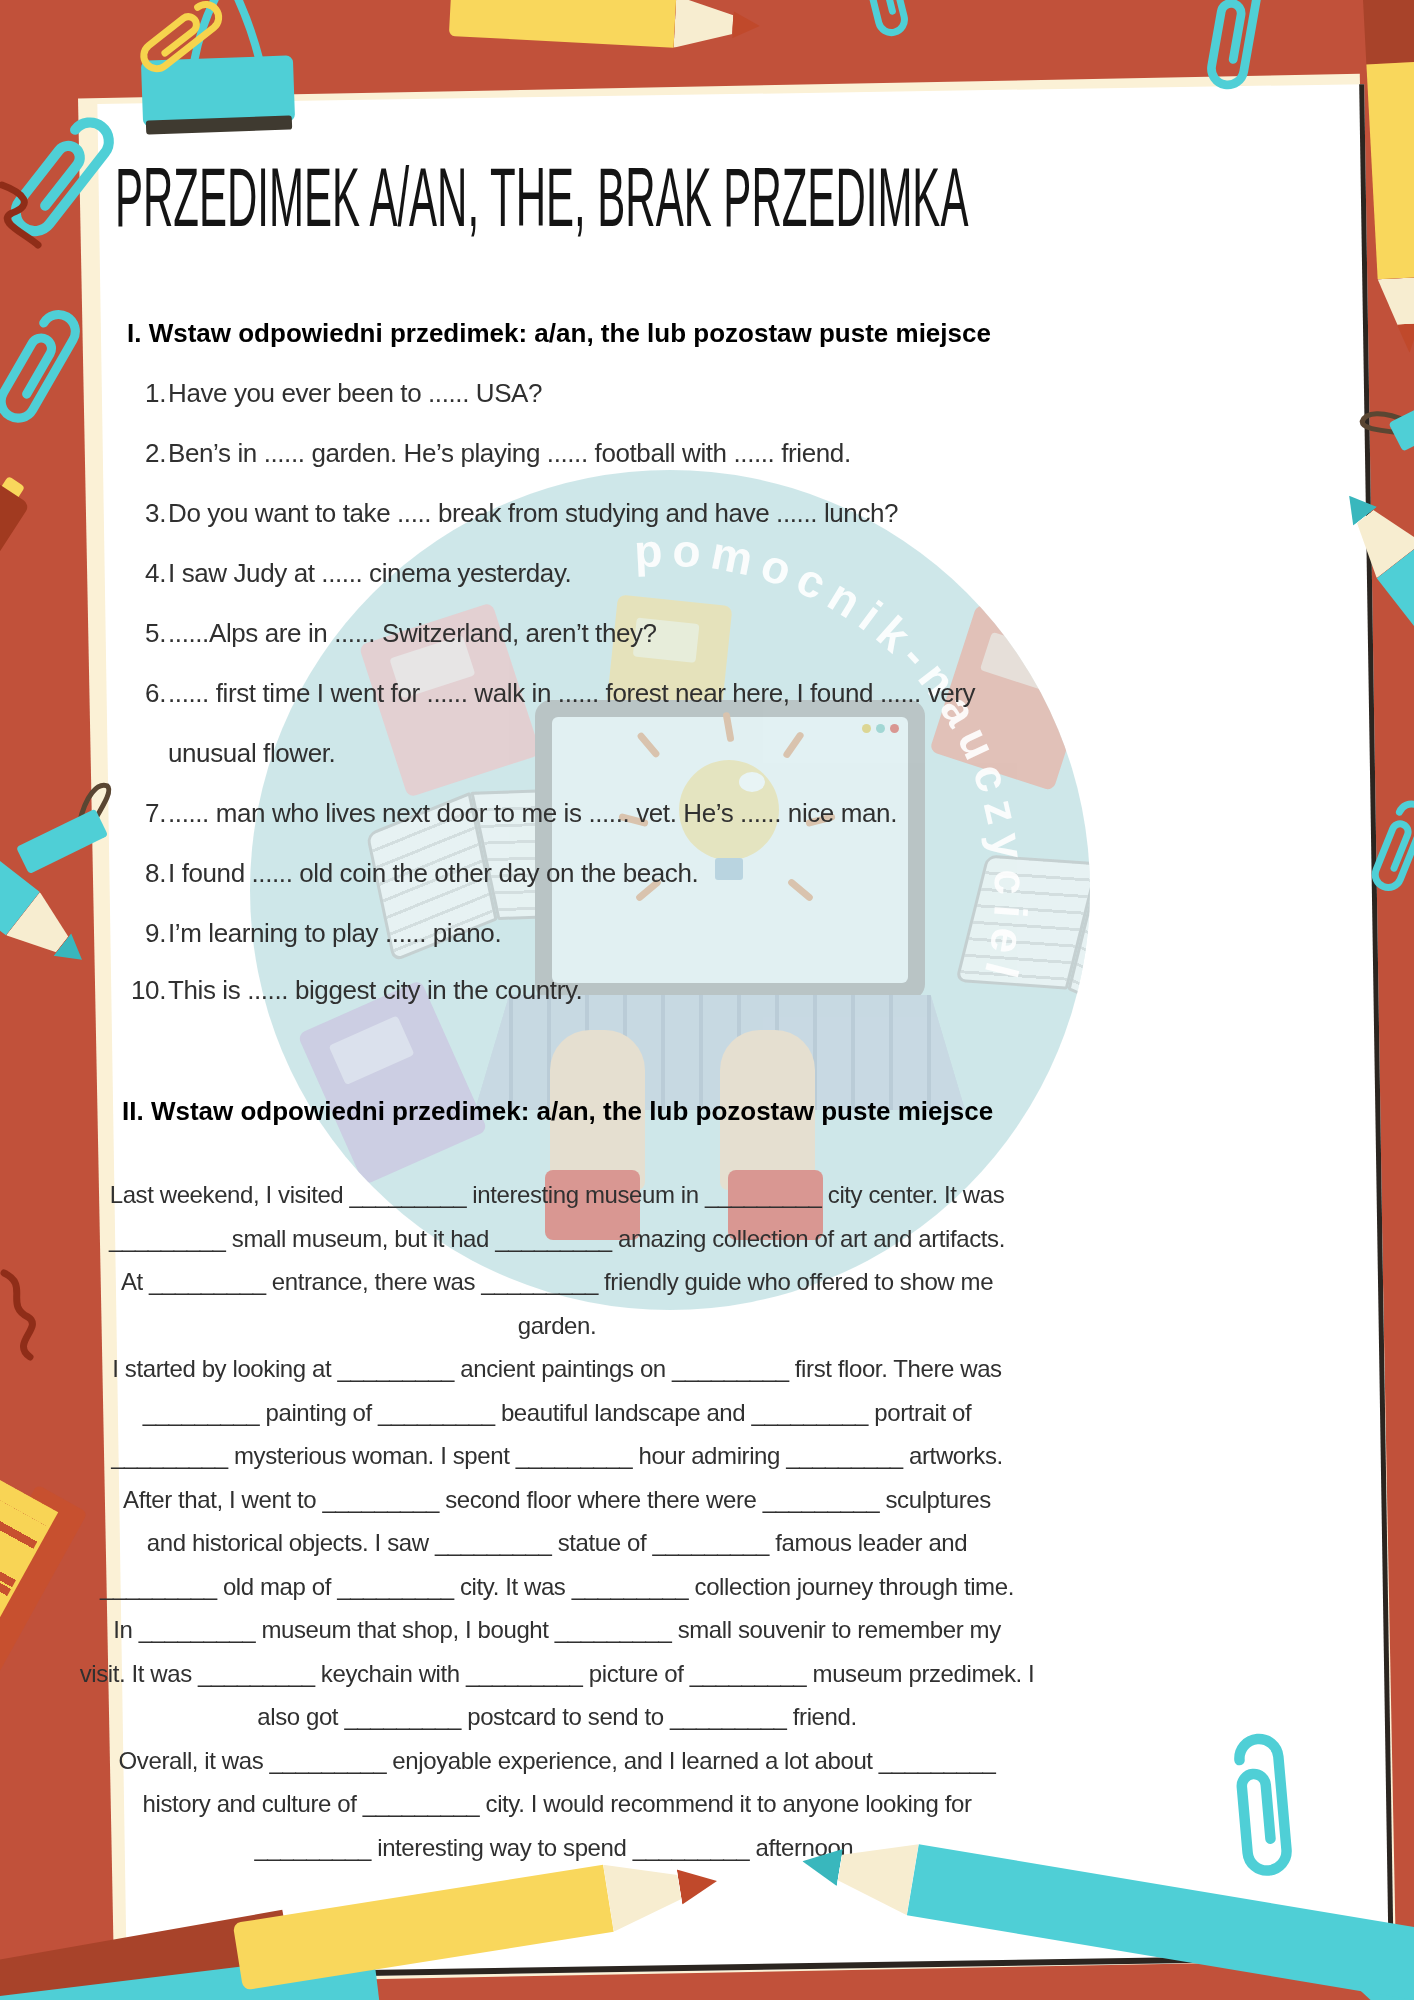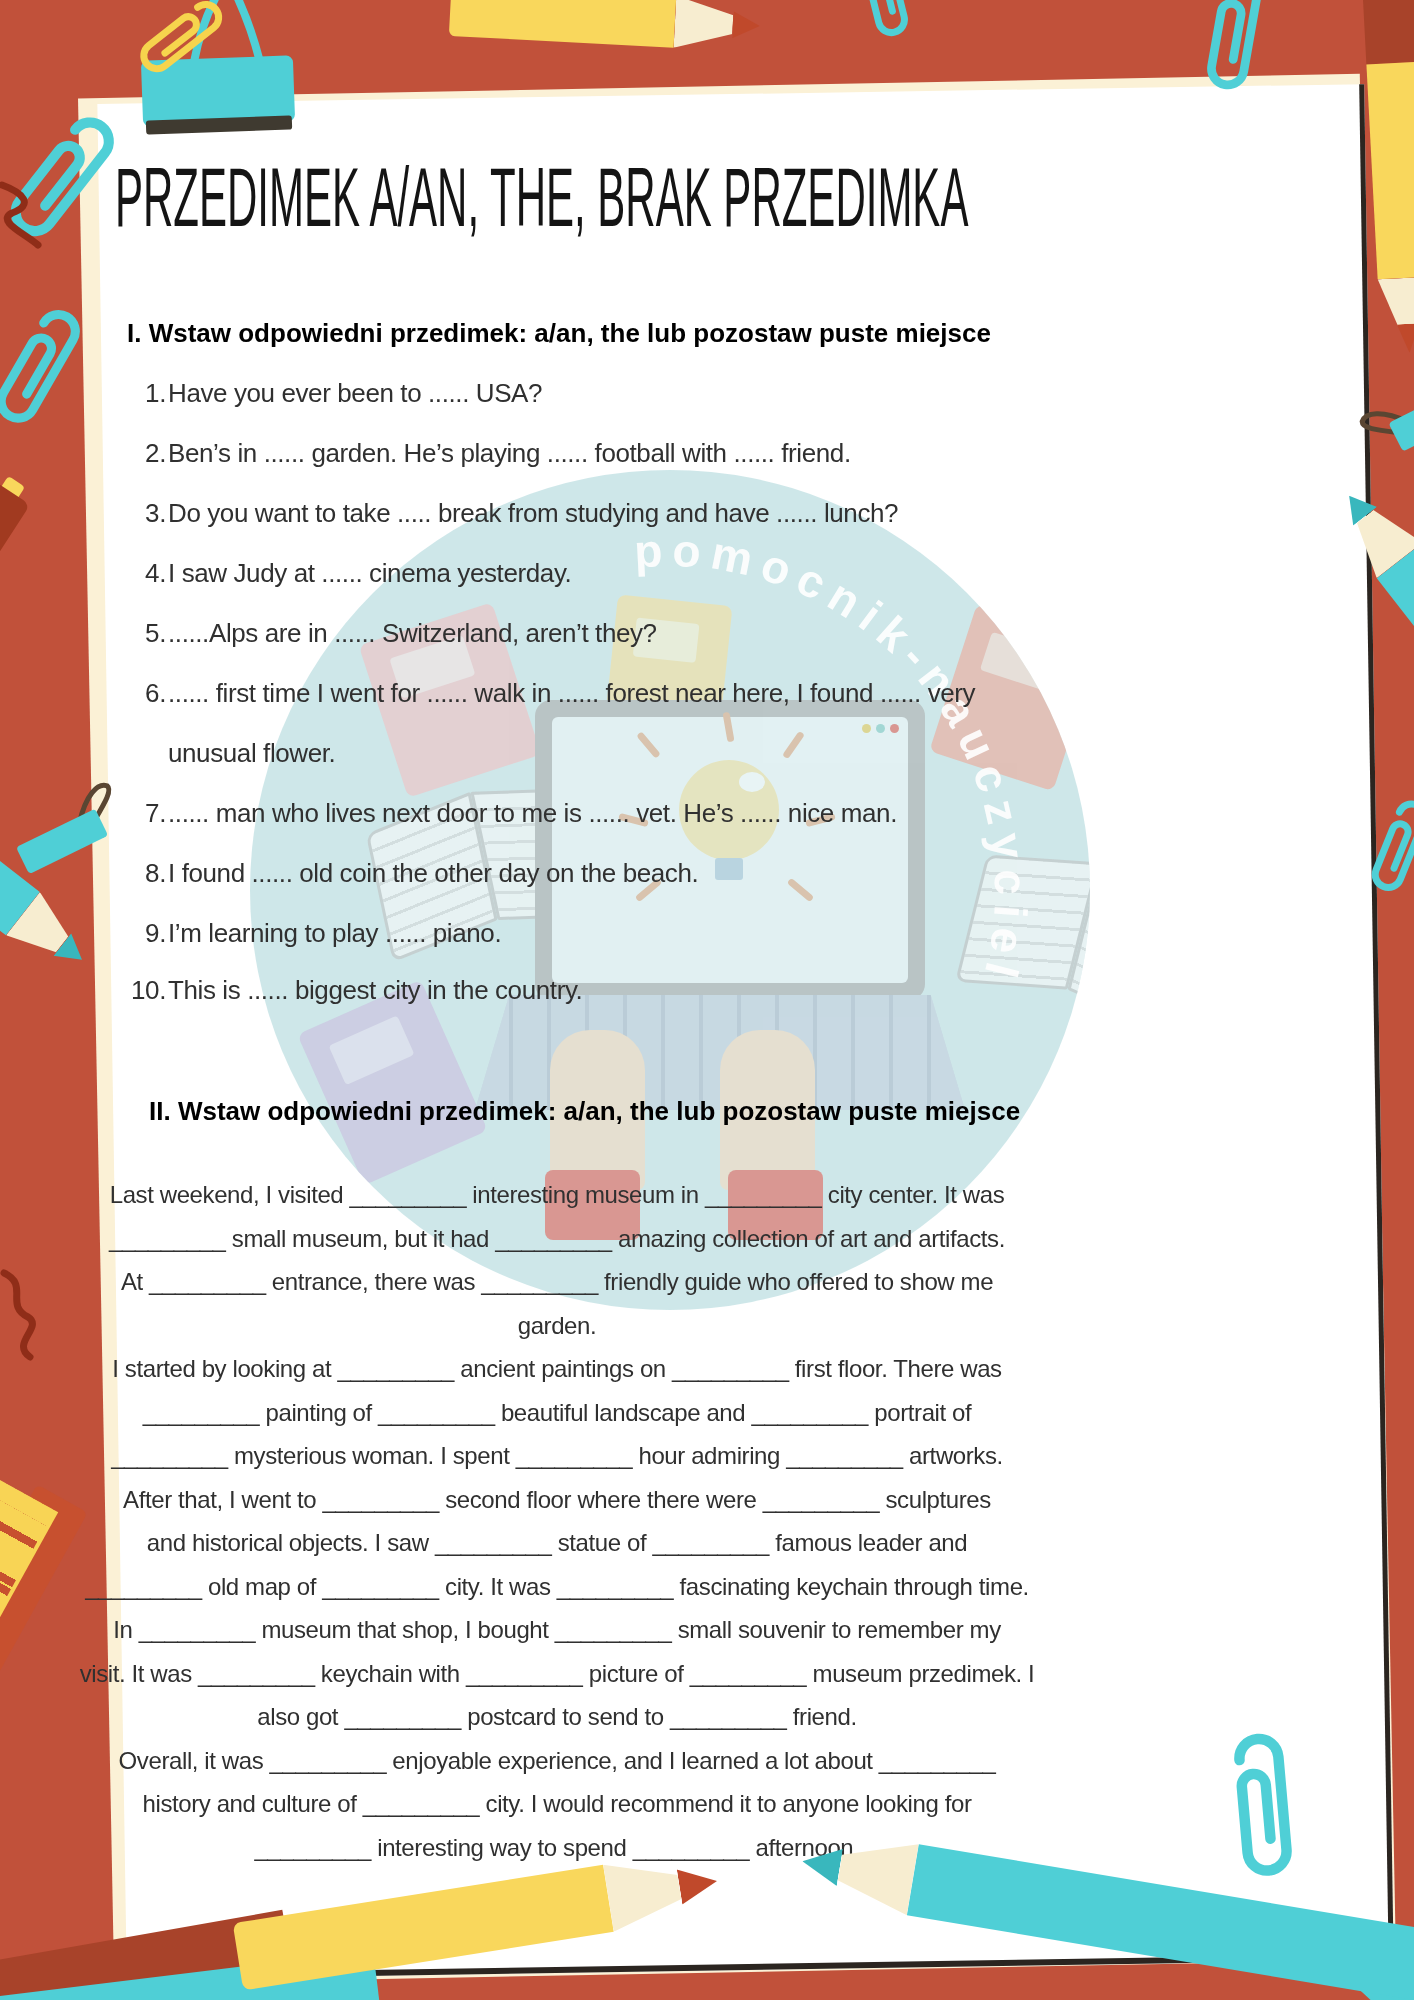--- a/index.html
+++ b/index.html
@@ -196,33 +196,33 @@
       </div>
     <div class="li" style="top:918px;">
         <span class="num">9.</span>
         <span class="txt">I’m learning to play ...... piano.</span>
       </div>
     <div class="li" style="top:975px;">
         <span class="num">10.</span>
         <span class="txt">This is ...... biggest city in the country.</span>
       </div>
 
-    <div class="h-sec" style="left:122px;top:1096px;margin-left:27px;">II. Wstaw odpowiedni przedimek: a/an, the lub pozostaw puste miejsce</div>
+    <div class="h-sec" style="left:122px;top:1096px;">II. Wstaw odpowiedni przedimek: a/an, the lub pozostaw puste miejsce</div>
 
     <div class="para">
       <div class="pline">Last weekend, I visited _________ interesting museum in _________ city center. It was</div>
       <div class="pline">_________ small museum, but it had _________ amazing collection of art and artifacts.</div>
       <div class="pline">At _________ entrance, there was _________ friendly guide who offered to show me</div>
       <div class="pline">garden.</div>
       <div class="pline">I started by looking at _________ ancient paintings on _________ first floor. There was</div>
       <div class="pline">_________ painting of _________ beautiful landscape and _________ portrait of</div>
       <div class="pline">_________ mysterious woman. I spent _________ hour admiring _________ artworks.</div>
       <div class="pline">After that, I went to _________ second floor where there were _________ sculptures</div>
       <div class="pline">and historical objects. I saw _________ statue of _________ famous leader and</div>
-      <div class="pline">_________ old map of _________ city. It was _________ fascinating keychain through time.</div>
+      <div class="pline">_________ old map of _________ city. It was _________ collection journey through time.</div>
       <div class="pline">In _________ museum that shop, I bought _________ small souvenir to remember my</div>
       <div class="pline">visit. It was _________ keychain with _________ picture of _________ museum przedimek. I</div>
       <div class="pline">also got _________ postcard to send to _________ friend.</div>
       <div class="pline">Overall, it was _________ enjoyable experience, and I learned a lot about _________</div>
       <div class="pline">history and culture of _________ city. I would recommend it to anyone looking for</div>
       <div class="pline">_________ interesting way to spend _________ afternoon.</div>
     </div>
   </div>
 
   <div class="decor binder-top">

